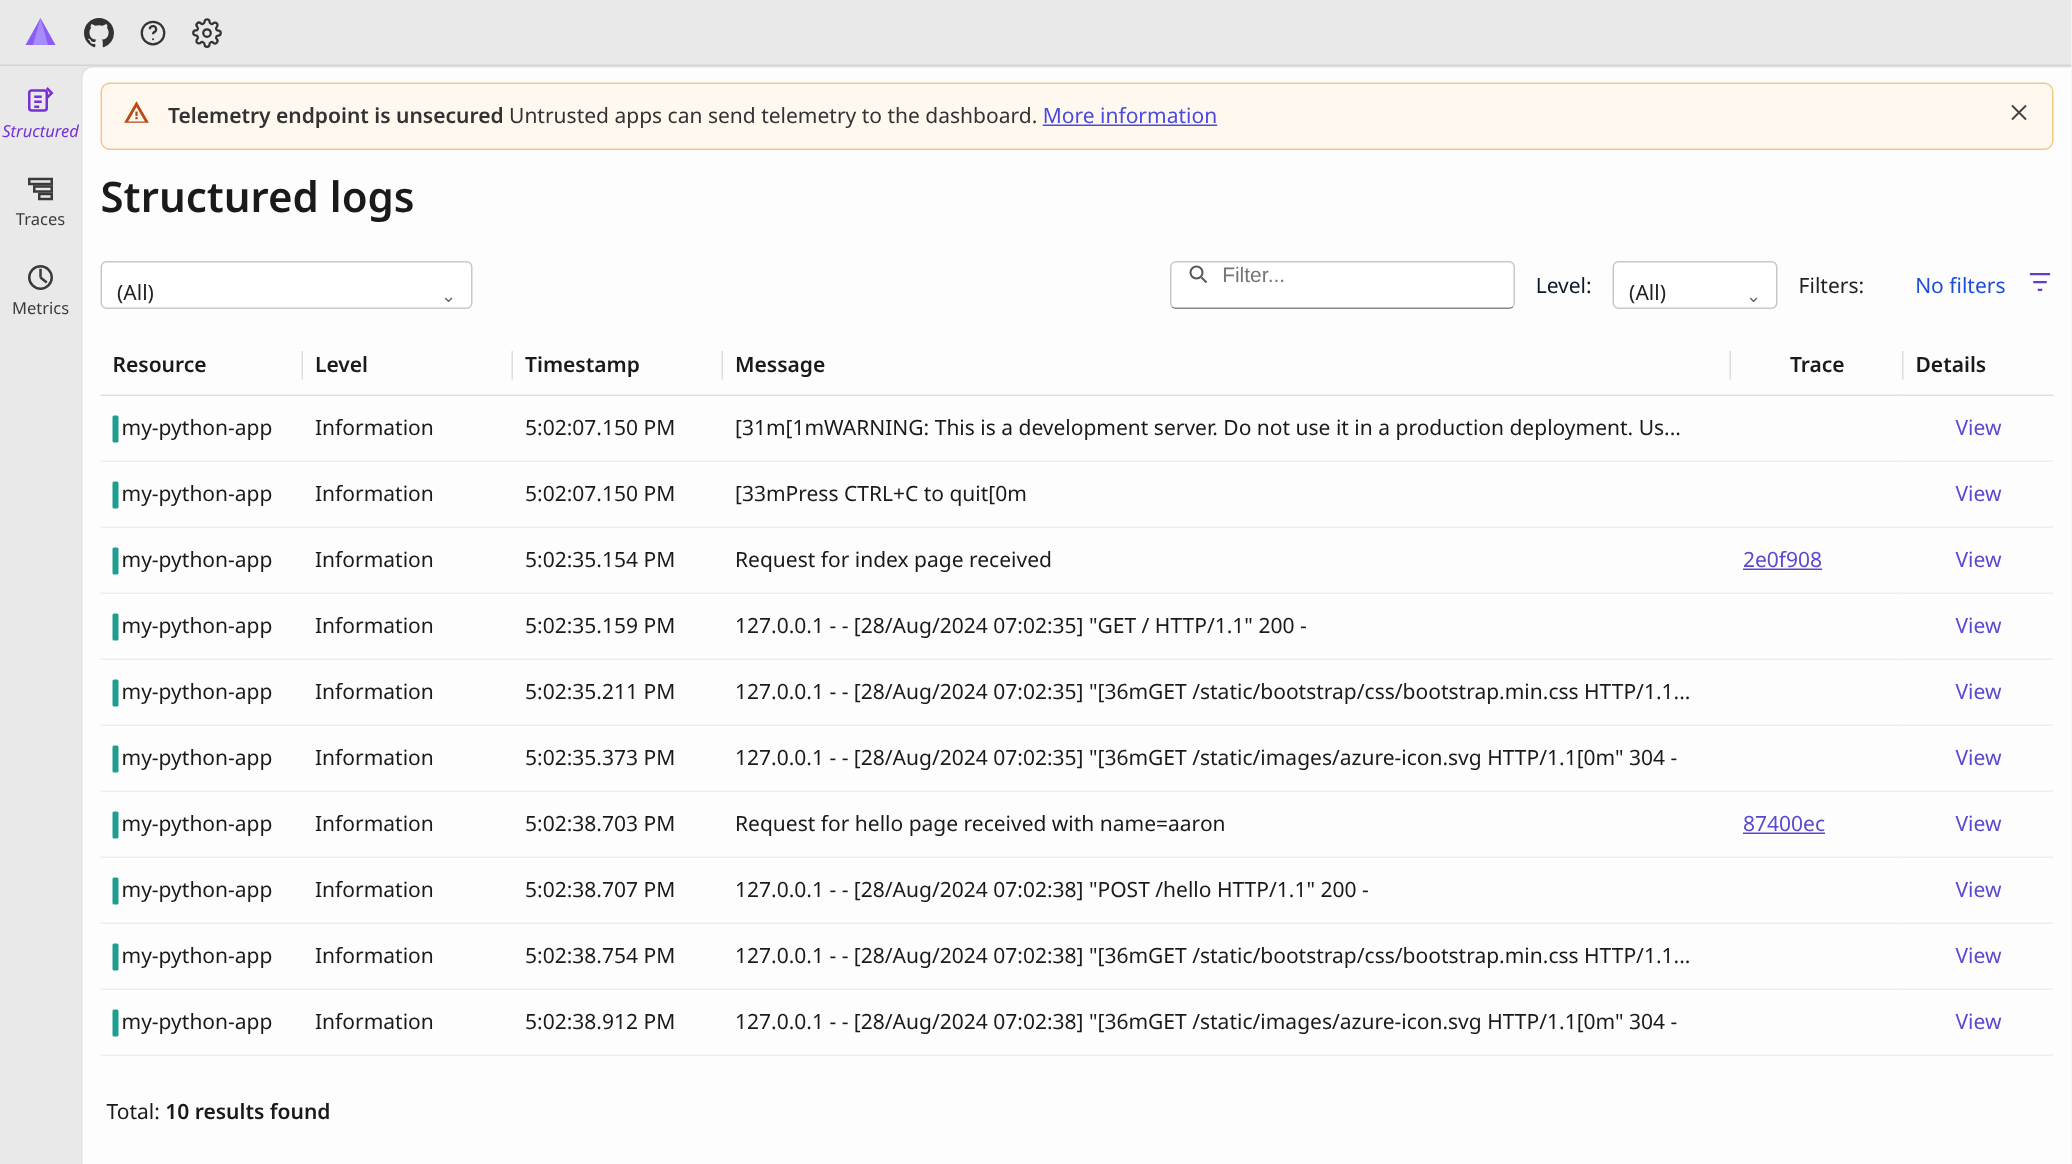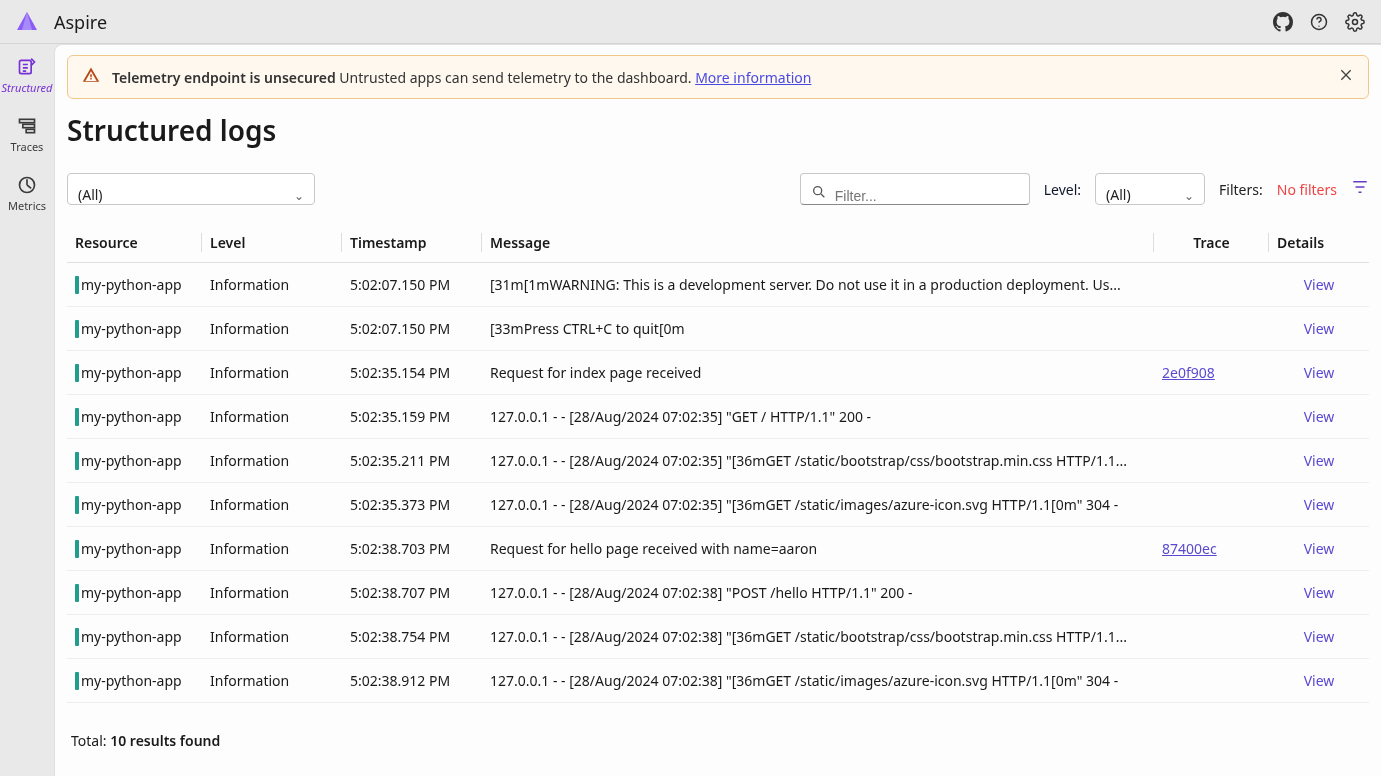--- a/index.html
+++ b/index.html
@@ -104,37 +104,37 @@
     padding: 0 10px;
     min-width: 110px;
     cursor: pointer;
     justify-content: space-between;
     color: #222;
   }
   .dropdown.resource { width: 248px; }
   .chev { font-size: 12px; color: #666; margin-left: 8px; }
   .spacer { flex: 1; }
   .search {
-    display: flex; align-items: flex-end;
+    display: flex; align-items: flex-start;
     border: 1px solid #c8c8c8;
     border-bottom: 1px solid #888;
     border-radius: 4px;
     background: #fff;
     height: 32px;
     width: 230px;
     padding: 0 10px;
     gap: 8px;
   }
   .search input {
     border: 0; outline: 0; flex: 1; font-size: 14px; color: #333;
     background: transparent;
   }
   .lbl { color: #0f172a; text-align: center; }
   .filters-label { color: #222; }
-  .no-filters { color: #ef4444; }
+  .no-filters { color: #1d4ed8; margin-left: 20px; }
   .filter-icon-btn { color: #6a39c5; cursor: pointer; }
   table.logs {
     width: 100%;
     border-collapse: collapse;
     table-layout: fixed;
   }
   table.logs th {
     text-align: left;
     font-weight: 600;
     font-size: 14px;
@@ -180,21 +180,20 @@
 </head>
 <body>
 
 <div class="topbar">
   <div class="logo">
     <svg viewBox="0 0 24 24" width="24" height="24">
       <polygon points="12,2 22,20 2,20" fill="#8b5cf6"></polygon>
       <polygon points="12,2 17,20 7,20" fill="#a78bfa"></polygon>
     </svg>
   </div>
-  <div class="app-title">Aspire</div>
   <div class="topbar-actions">
     <div class="icon-btn">
       <svg viewBox="0 0 16 16" width="20" height="20" fill="currentColor">
           <path d="M8 0C3.58 0 0 3.58 0 8c0 3.54 2.29 6.53 5.47 7.59.4.07.55-.17.55-.38 0-.19-.01-.82-.01-1.49-2.01.37-2.53-.49-2.69-.94-.09-.23-.48-.94-.82-1.13-.28-.15-.68-.52-.01-.53.63-.01 1.08.58 1.23.82.72 1.21 1.87.87 2.33.66.07-.52.28-.87.51-1.07-1.78-.2-3.64-.89-3.64-3.95 0-.87.31-1.59.82-2.15-.08-.2-.36-1.02.08-2.12 0 0 .67-.21 2.2.82a7.5 7.5 0 0 1 4 0c1.53-1.04 2.2-.82 2.2-.82.44 1.1.16 1.92.08 2.12.51.56.82 1.27.82 2.15 0 3.07-1.87 3.75-3.65 3.95.29.25.54.73.54 1.48 0 1.07-.01 1.93-.01 2.2 0 .21.15.46.55.38A8.01 8.01 0 0 0 16 8c0-4.42-3.58-8-8-8z"></path>
         </svg>
     </div>
     <div class="icon-btn">
       <svg viewBox="0 0 24 24" width="20" height="20" fill="none" stroke="currentColor" stroke-width="1.8">
           <circle cx="12" cy="12" r="9"></circle>
           <path d="M9.5 9a2.5 2.5 0 1 1 3.5 2.3c-.8.4-1 .9-1 1.7"></path>

